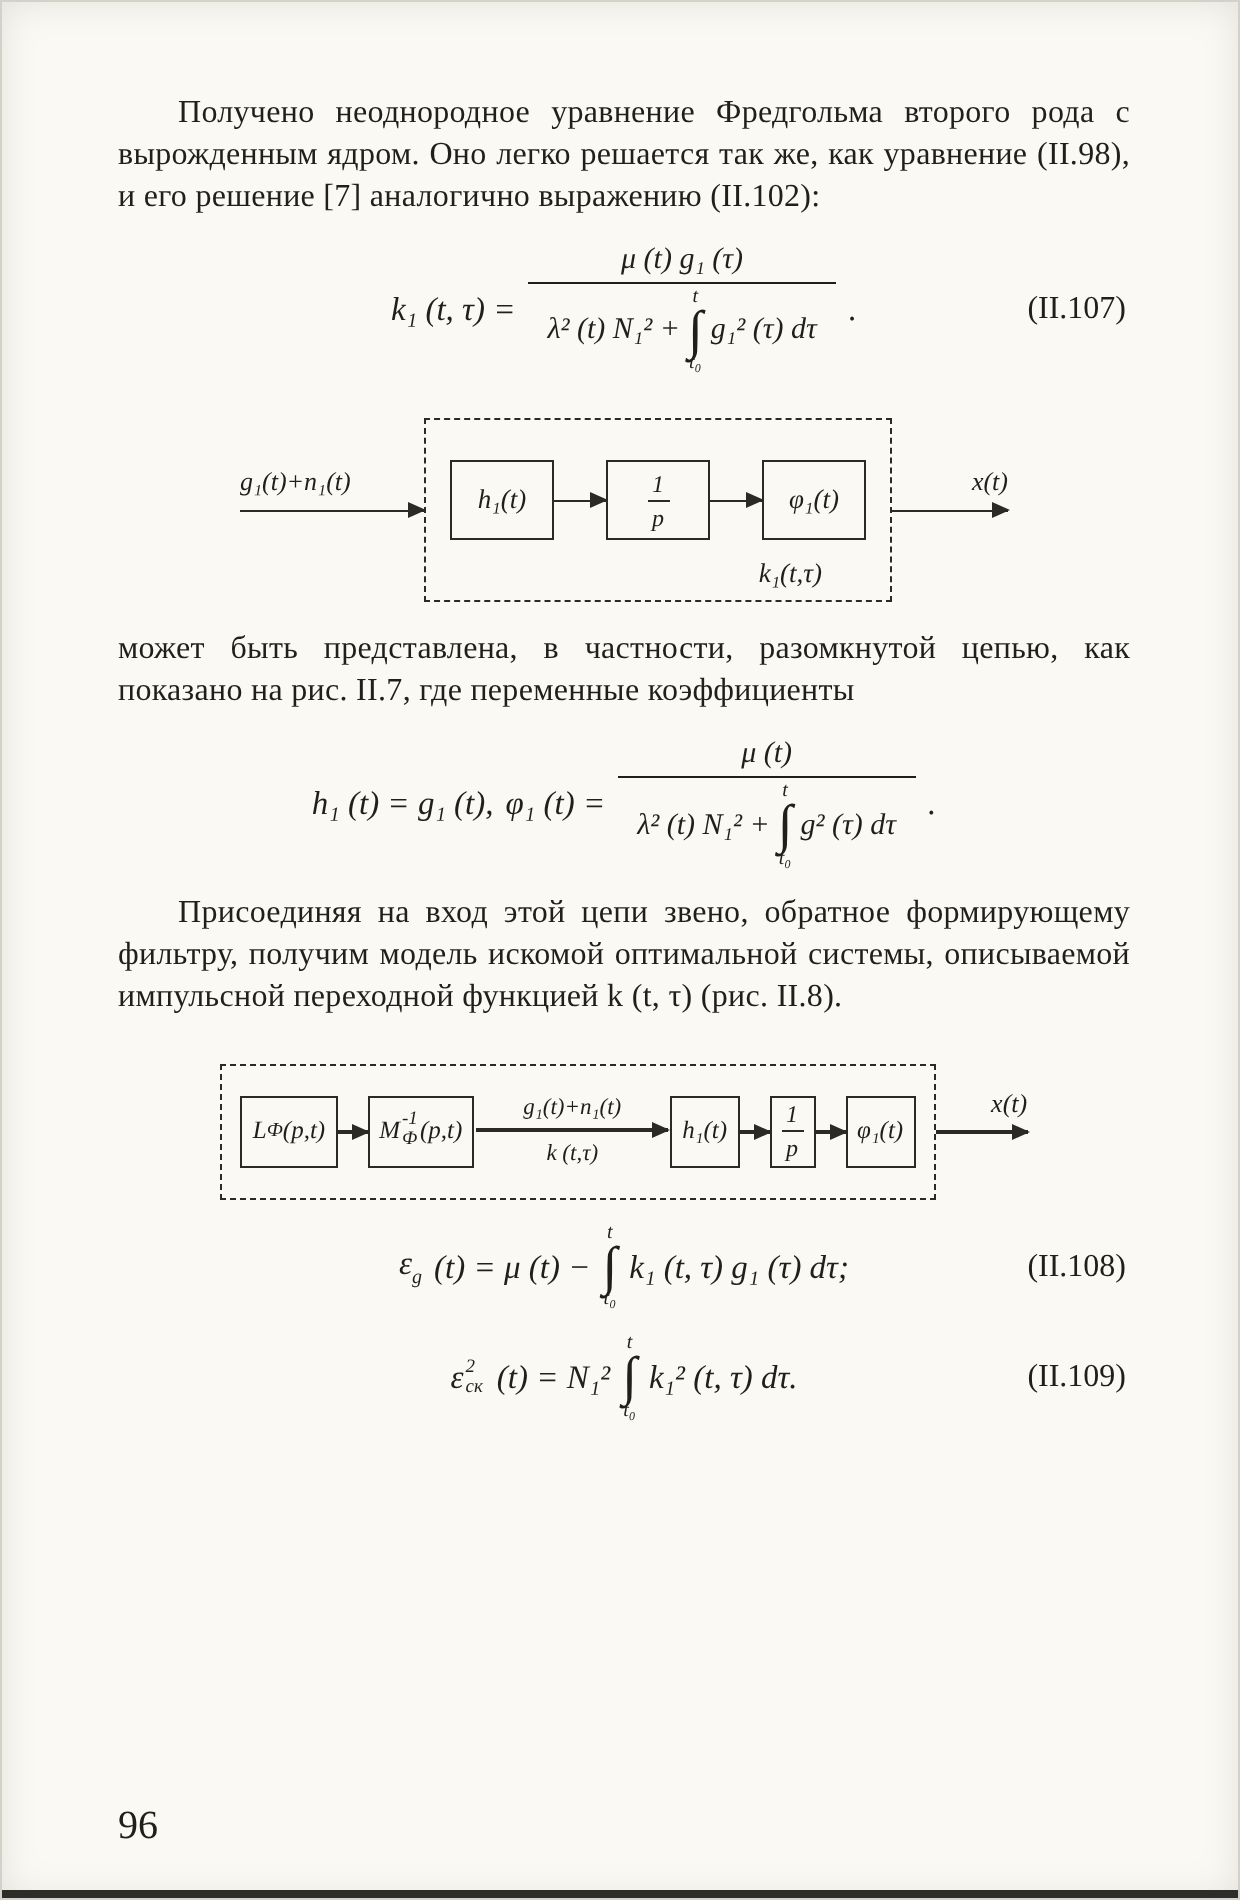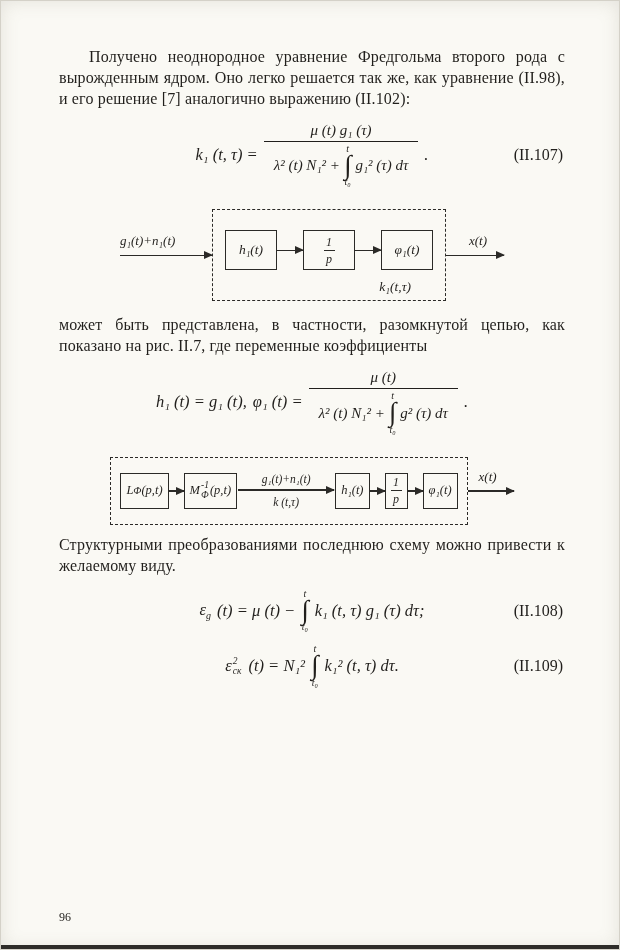--- a/index.html
+++ b/index.html
@@ -32,21 +32,21 @@
   .int .sgn { font-size:27px; line-height:0.8; font-style:normal; padding:1px 0; }
   .supsub { display:inline-flex; flex-direction:column; align-items:flex-start; line-height:1; vertical-align:middle; margin:0 1px; }
   .supsub .ss { font-size:9.5px; line-height:1.05; font-style:italic; }
   sub.bsub { font-size:10px; }
 
   
   .diagram { display:flex; align-items:center; justify-content:center; margin:22px 0 10px; }
   .sig { position:relative; display:flex; align-items:center; height:44px; flex:none; }
   .sig-label { position:absolute; bottom:28px; font-style:italic; font-size:13px; white-space:nowrap; }
   .sig-in .sig-label { left:0; }
-  .sig-out .sig-label { right:17px; }
+  .sig-out .sig-label { right:0; }
   .arr { position:relative; height:1.6px; background:#2b2a27; flex:none; }
   .arr::after { content:''; position:absolute; right:-1px; top:50%; transform:translateY(-50%);
     border-left:9px solid #2b2a27; border-top:4px solid transparent; border-bottom:4px solid transparent; }
   .dashed-box { position:relative; display:flex; align-items:center; border:1.7px dashed #2b2a27; flex:none; }
   .blk { border:1.5px solid #2b2a27; display:flex; align-items:center; justify-content:center;
     font-style:italic; font-size:13.5px; white-space:nowrap; background:transparent; }
   .sfrac { display:inline-flex; flex-direction:column; align-items:center; line-height:1; font-size:12px; }
   .sbar { width:11px; border-top:1.3px solid #2b2a27; margin:2px 0; }
   .box-label { position:absolute; font-style:italic; font-size:13.5px; white-space:nowrap; }
 
@@ -62,21 +62,21 @@
   #fig8 .arr { width:15px; }
   #fig8 .sig-in .arr { width:62px; }
   #fig8 .sig-out .arr { width:46px; }
   #fig8 .mid-sig { display:flex; flex-direction:column; align-items:center; flex:none; margin:0 1px; }
   #fig8 .mid-sig .arr { width:96px; }
   #fig8 .mid-top, #fig8 .mid-bot { font-style:italic; font-size:11.5px; white-space:nowrap; line-height:1; }
   #fig8 .mid-top { margin-bottom:4px; }
   #fig8 .mid-bot { margin-top:6px; }
 
   .caption { text-align:center; font-size:14px; line-height:1.35; margin:6px 0 14px; }
-  .page-number { position:absolute; left:58px; bottom:24px; font-size:12px; }
+  .page-number { position:absolute; left:58px; bottom:24px; font-size:20px; }
 </style>
 </head>
 <body>
 
 <div class="page">
 
   <p class="text indent">Получено неоднородное уравнение Фредгольма второго рода с вырожденным ядром. Оно легко решается так же, как уравнение (II.98), и его решение [7] аналогично выражению (II.102):</p>
 
   <div class="eq-row">
     <div class="eq-body">
@@ -141,20 +141,21 @@
             <span class="sgn">∫</span>
             <span class="lim">t₀</span>
           </span>
           <span>g² (τ) dτ</span>
         </span>
       </span>
       <span>.</span>
     </div>
   </div>
 
+  <p class="text indent">Присоединяя на вход этой цепи звено, обратное формирующему фильтру, получим модель искомой оптимальной системы, описываемой импульсной переходной функцией k (t, τ) (рис. II.8).</p>
 
   <div class="diagram" id="fig8">
     <div class="dashed-box">
       <div class="blk">
         <span>L</span>
           <sub class="bsub">Ф</sub>
           <span>(p,t)</span>
       </div>
       <span class="arr"></span>
       <div class="blk">
@@ -181,21 +182,20 @@
       </div>
       <span class="arr"></span>
       <div class="blk">φ₁(t)</div>
     </div>
     <div class="sig sig-out">
       <span class="arr"></span>
       <span class="sig-label">x(t)</span>
     </div>
   </div>
 
-  <p class="text">Структурными преобразованиями последнюю схему можно привести к желаемому виду.</p>
 
   <div class="eq-row">
     <div class="eq-body">
       <span><span>ε</span><sub class="bsub">g</sub></span>
       <span>(t) = μ (t) −</span>
       <span class="int">
         <span class="lim">t</span>
         <span class="sgn">∫</span>
         <span class="lim">t₀</span>
       </span>

